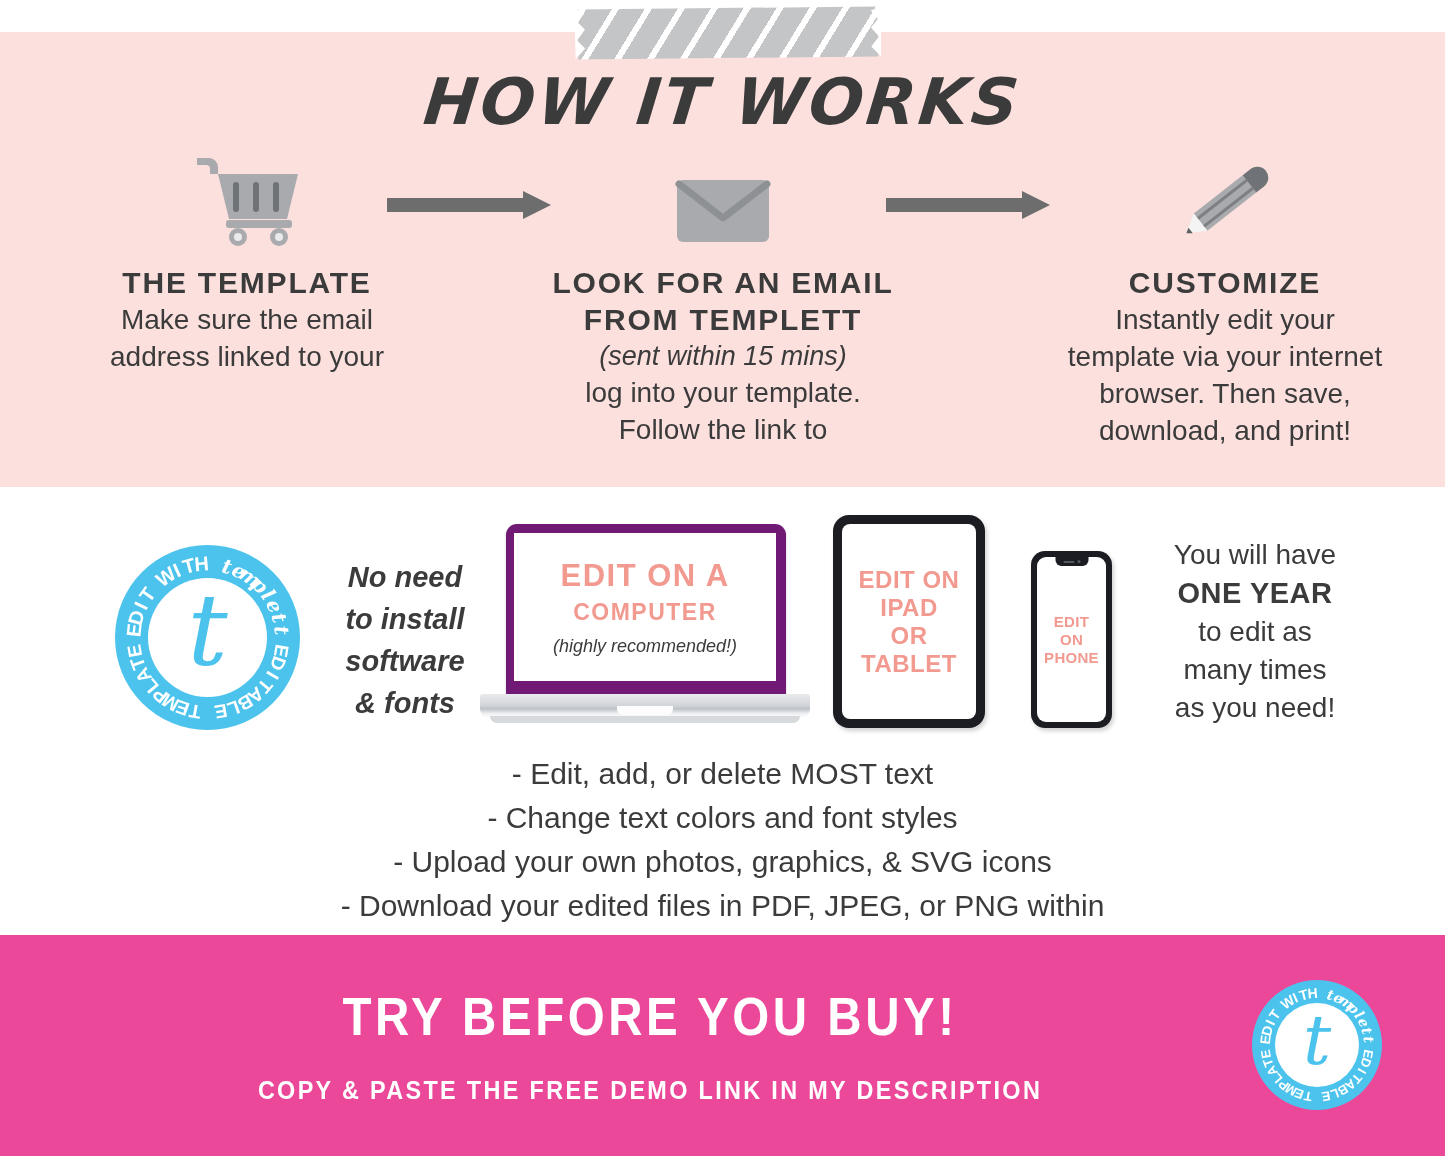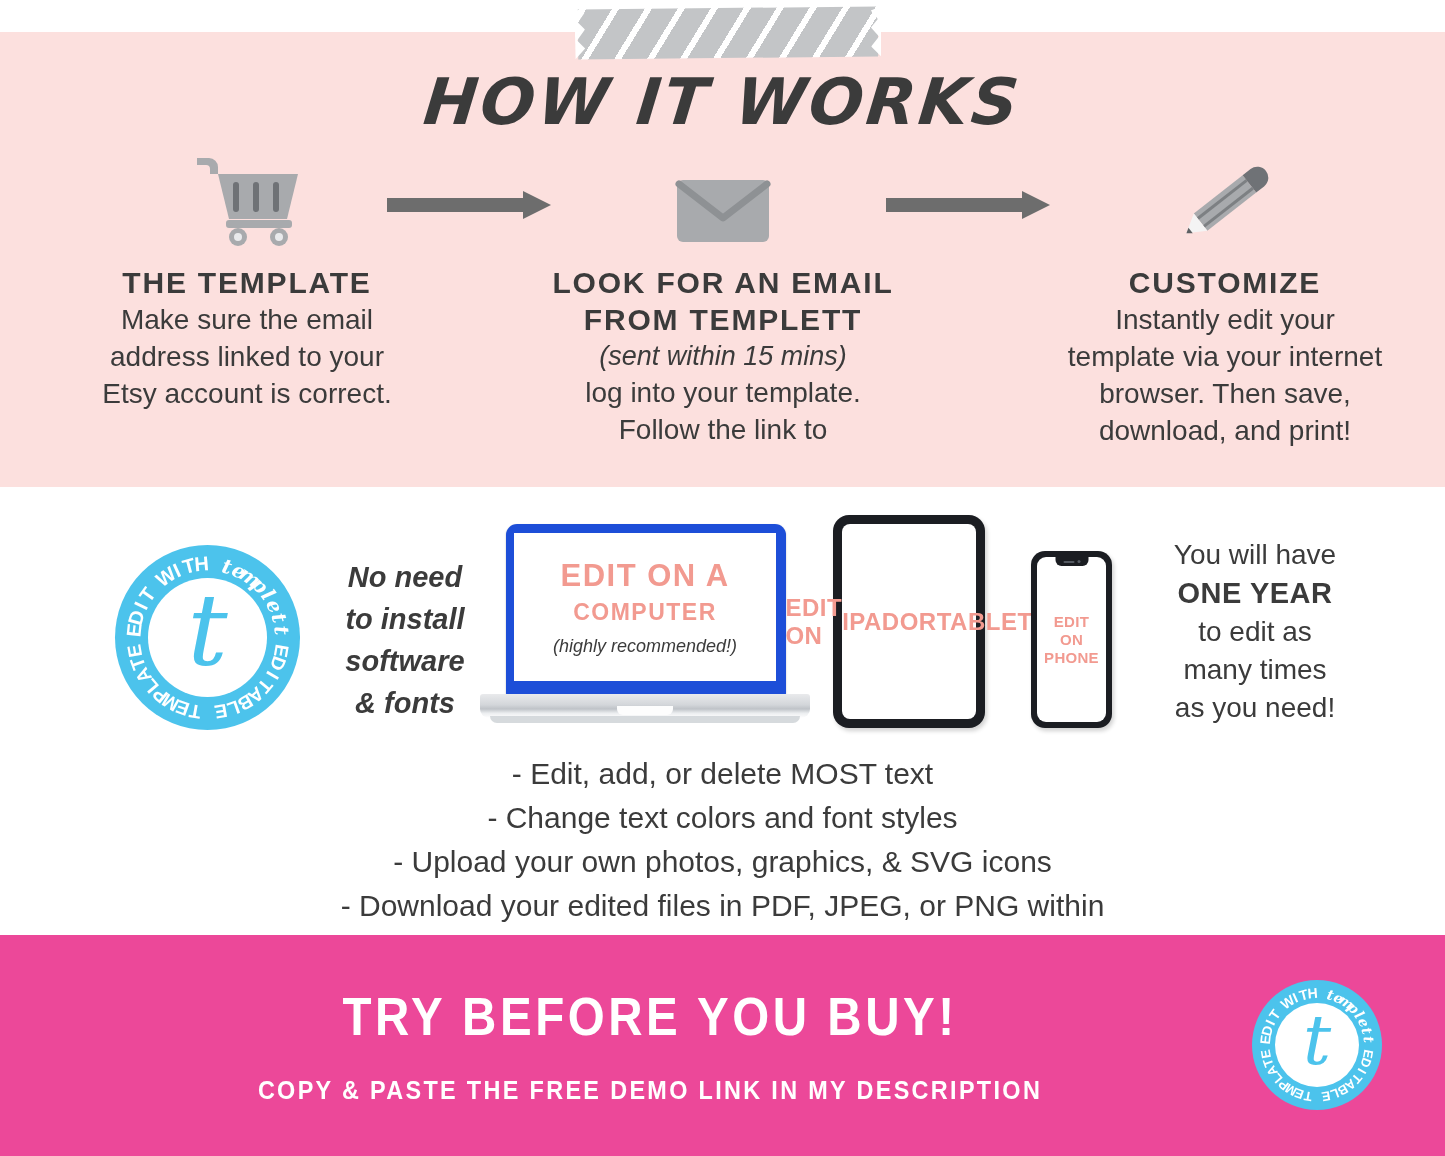--- a/index.html
+++ b/index.html
@@ -119,21 +119,21 @@
     text-align:center;
     font-family:"Liberation Sans", sans-serif;
     font-weight:bold;font-style:italic;
     font-size:29px;line-height:42px;color:#3b3b3b;
   }
 
   
   .laptop{position:absolute;left:480px;top:524px;width:330px;height:205px;}
   .lap-lid{
     position:absolute;left:26px;top:0;width:280px;height:172px;
-    background:#1d4ed8;border-radius:11px 11px 3px 3px;
+    background:#701a75;border-radius:11px 11px 3px 3px;
     box-shadow:0 1px 2px rgba(0,0,0,.25);
     text-decoration:underline;
   }
   .lap-screen{
     position:absolute;left:8px;top:9px;width:262px;height:148px;
     background:#fff;display:flex;flex-direction:column;
     align-items:center;justify-content:center;
   }
   .lap-line1,.lap-line2{
     color:#f29a90;font-weight:bold;letter-spacing:1.5px;
@@ -166,21 +166,21 @@
   
   .tablet{position:absolute;left:833px;top:515px;width:152px;height:213px;}
   .tab-body{
     position:absolute;left:0;top:0;width:152px;height:213px;
     background:#1b1d22;border-radius:16px;
     box-shadow:2px 3px 4px rgba(0,0,0,.18);
   }
   .tab-screen{
     position:absolute;left:9px;top:9px;width:134px;height:195px;
     background:#fff;border-radius:8px;
-    display:flex;flex-direction:row;align-items:center;justify-content:center;
+    display:flex;flex-direction:column;align-items:center;justify-content:center;
   }
   .tab-line{
     color:#f29a90;font-weight:bold;letter-spacing:.5px;
     font-family:"Liberation Sans", sans-serif;
     font-size:24px;line-height:28px;
   }
 
   
   .phone{position:absolute;left:1031px;top:551px;width:81px;height:177px;}
   .ph-body{
@@ -278,21 +278,20 @@
             <circle cx="86" cy="87" r="4" fill="#e9eaec"></circle>
           </g>
         </svg>
       </div>
       <div class="step-title">
         <div>THE TEMPLATE</div>
       </div>
       <div class="step-body">
         <div>Make sure the email</div>
         <div>address linked to your</div>
-        <div>Etsy account is correct.</div>
       </div>
     </div>
 
     <div class="step step-2">
       <div class="icon-slot">
         <svg width="96" height="74" viewBox="0 0 96 74" aria-hidden="true">
           <rect x="2" y="8" width="92" height="62" rx="6" fill="#a8aaad"></rect>
           <path d="M4 12 L48 46 L92 12" fill="none" stroke="#8e9194" stroke-width="7" stroke-linecap="round" stroke-linejoin="round"></path>
         </svg>
       </div>

